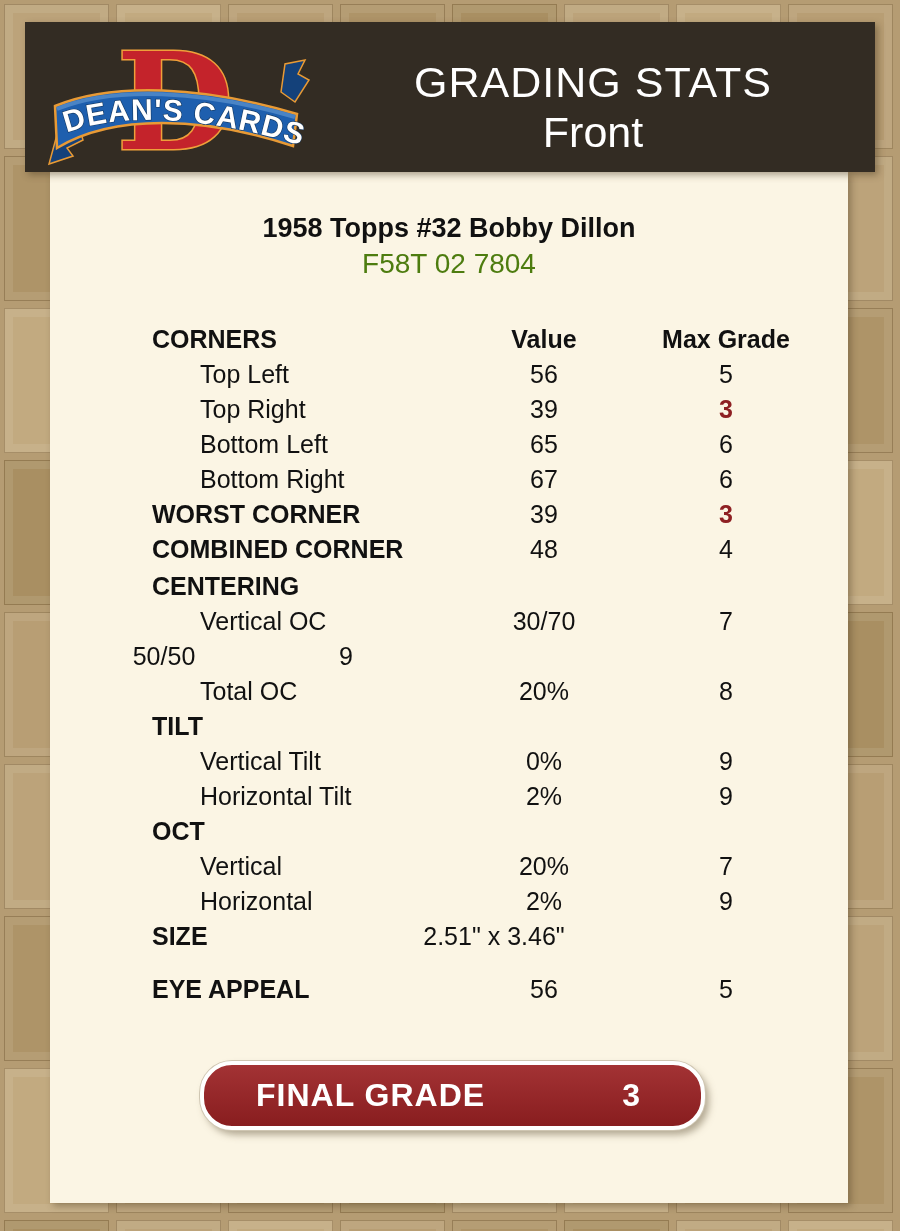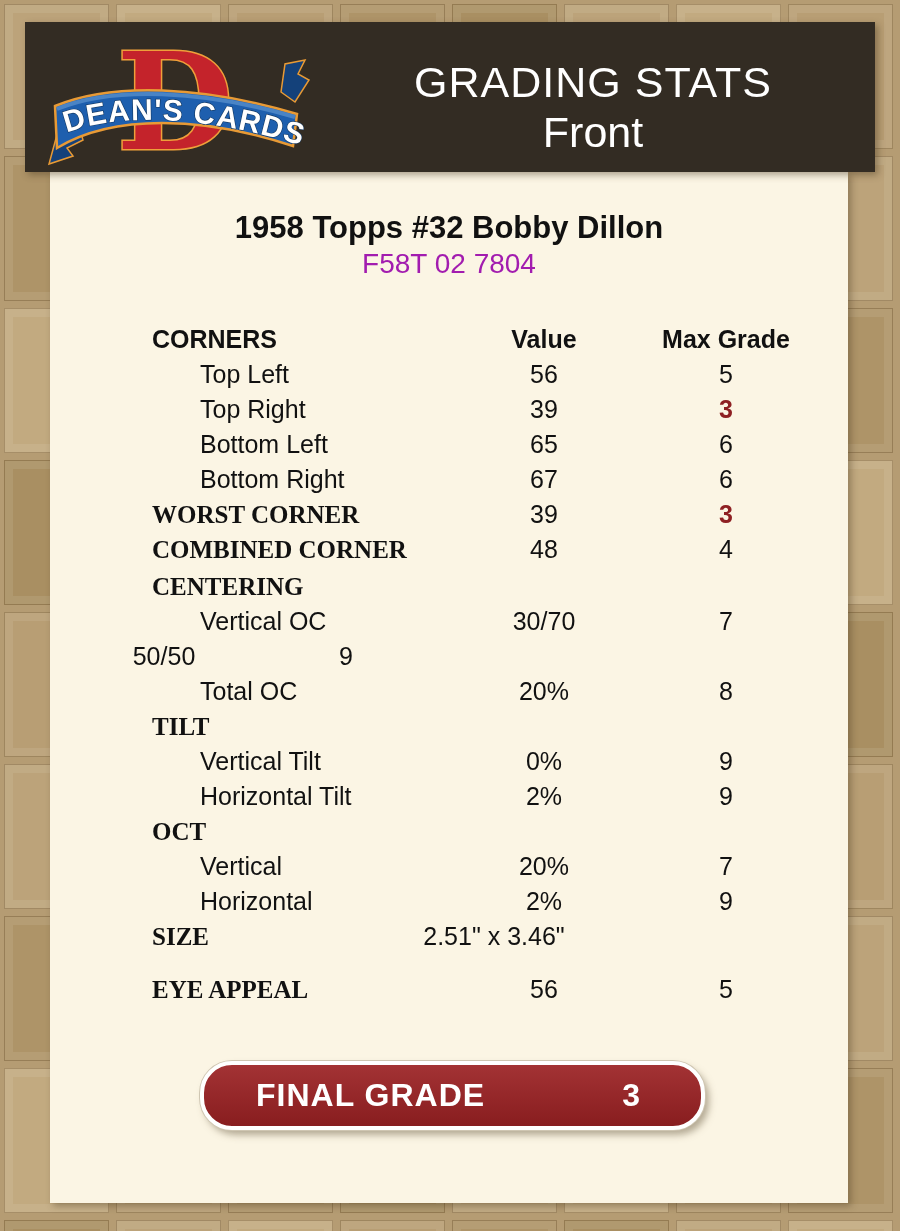--- a/index.html
+++ b/index.html
@@ -26,30 +26,30 @@
   .header-title{font-size:43px;line-height:54px;letter-spacing:1px;}
   .header-sub{font-size:43px;line-height:46px;}
 
   
   .panel{
     position:absolute;left:50px;top:172px;width:798px;height:1031px;z-index:1;
     background:var(--panel-bg,#FBF5E4);
     box-shadow:3px 3px 7px rgba(70,55,30,.40);
     box-sizing:border-box;padding-top:38px;
   }
-  .card-title{text-align:center;font-size:31px;font-weight:bold;line-height:36px;color:#111;}
-  .card-serial{text-align:center;font-size:28px;line-height:36px;color:#a21caf;}
+  .card-title{text-align:center;font-size:27px;font-weight:bold;line-height:36px;color:#111;}
+  .card-serial{text-align:center;font-size:28px;line-height:36px;color:#4d7c0f;}
 
   .stats{margin-top:40px;}
   .row{display:flex;height:35px;align-items:center;font-size:25px;color:#111;}
   .c-label{flex:0 0 auto;width:380px;box-sizing:border-box;padding-left:102px;white-space:nowrap;}
   .c-value{flex:0 0 auto;width:228px;text-align:center;white-space:nowrap;}
   .c-max{flex:0 0 auto;width:136px;text-align:center;white-space:nowrap;}
   .row.indent .c-label{padding-left:150px;}
-  .row.section .c-label{font-weight:bold;font-family:Liberation Serif, serif;}
+  .row.section .c-label{font-weight:bold;}
   .row.thead .c-label,.row.thead .c-value,.row.thead .c-max{font-weight:bold;}
   .row.max-red .c-max{color:var(--accent-red,#8E2023);font-weight:bold;}
   .row.value-wide .c-value{transform:translateX(-50px);}
 
   
   .grade-pill{
     position:absolute;left:150px;top:889px;width:505px;height:69px;box-sizing:border-box;
     background:var(--button-red,#9B2123);
     background-image:linear-gradient(180deg,rgba(255,255,255,.08),rgba(0,0,0,.12));
     border:4px solid #FFFFFF;border-radius:32px;

